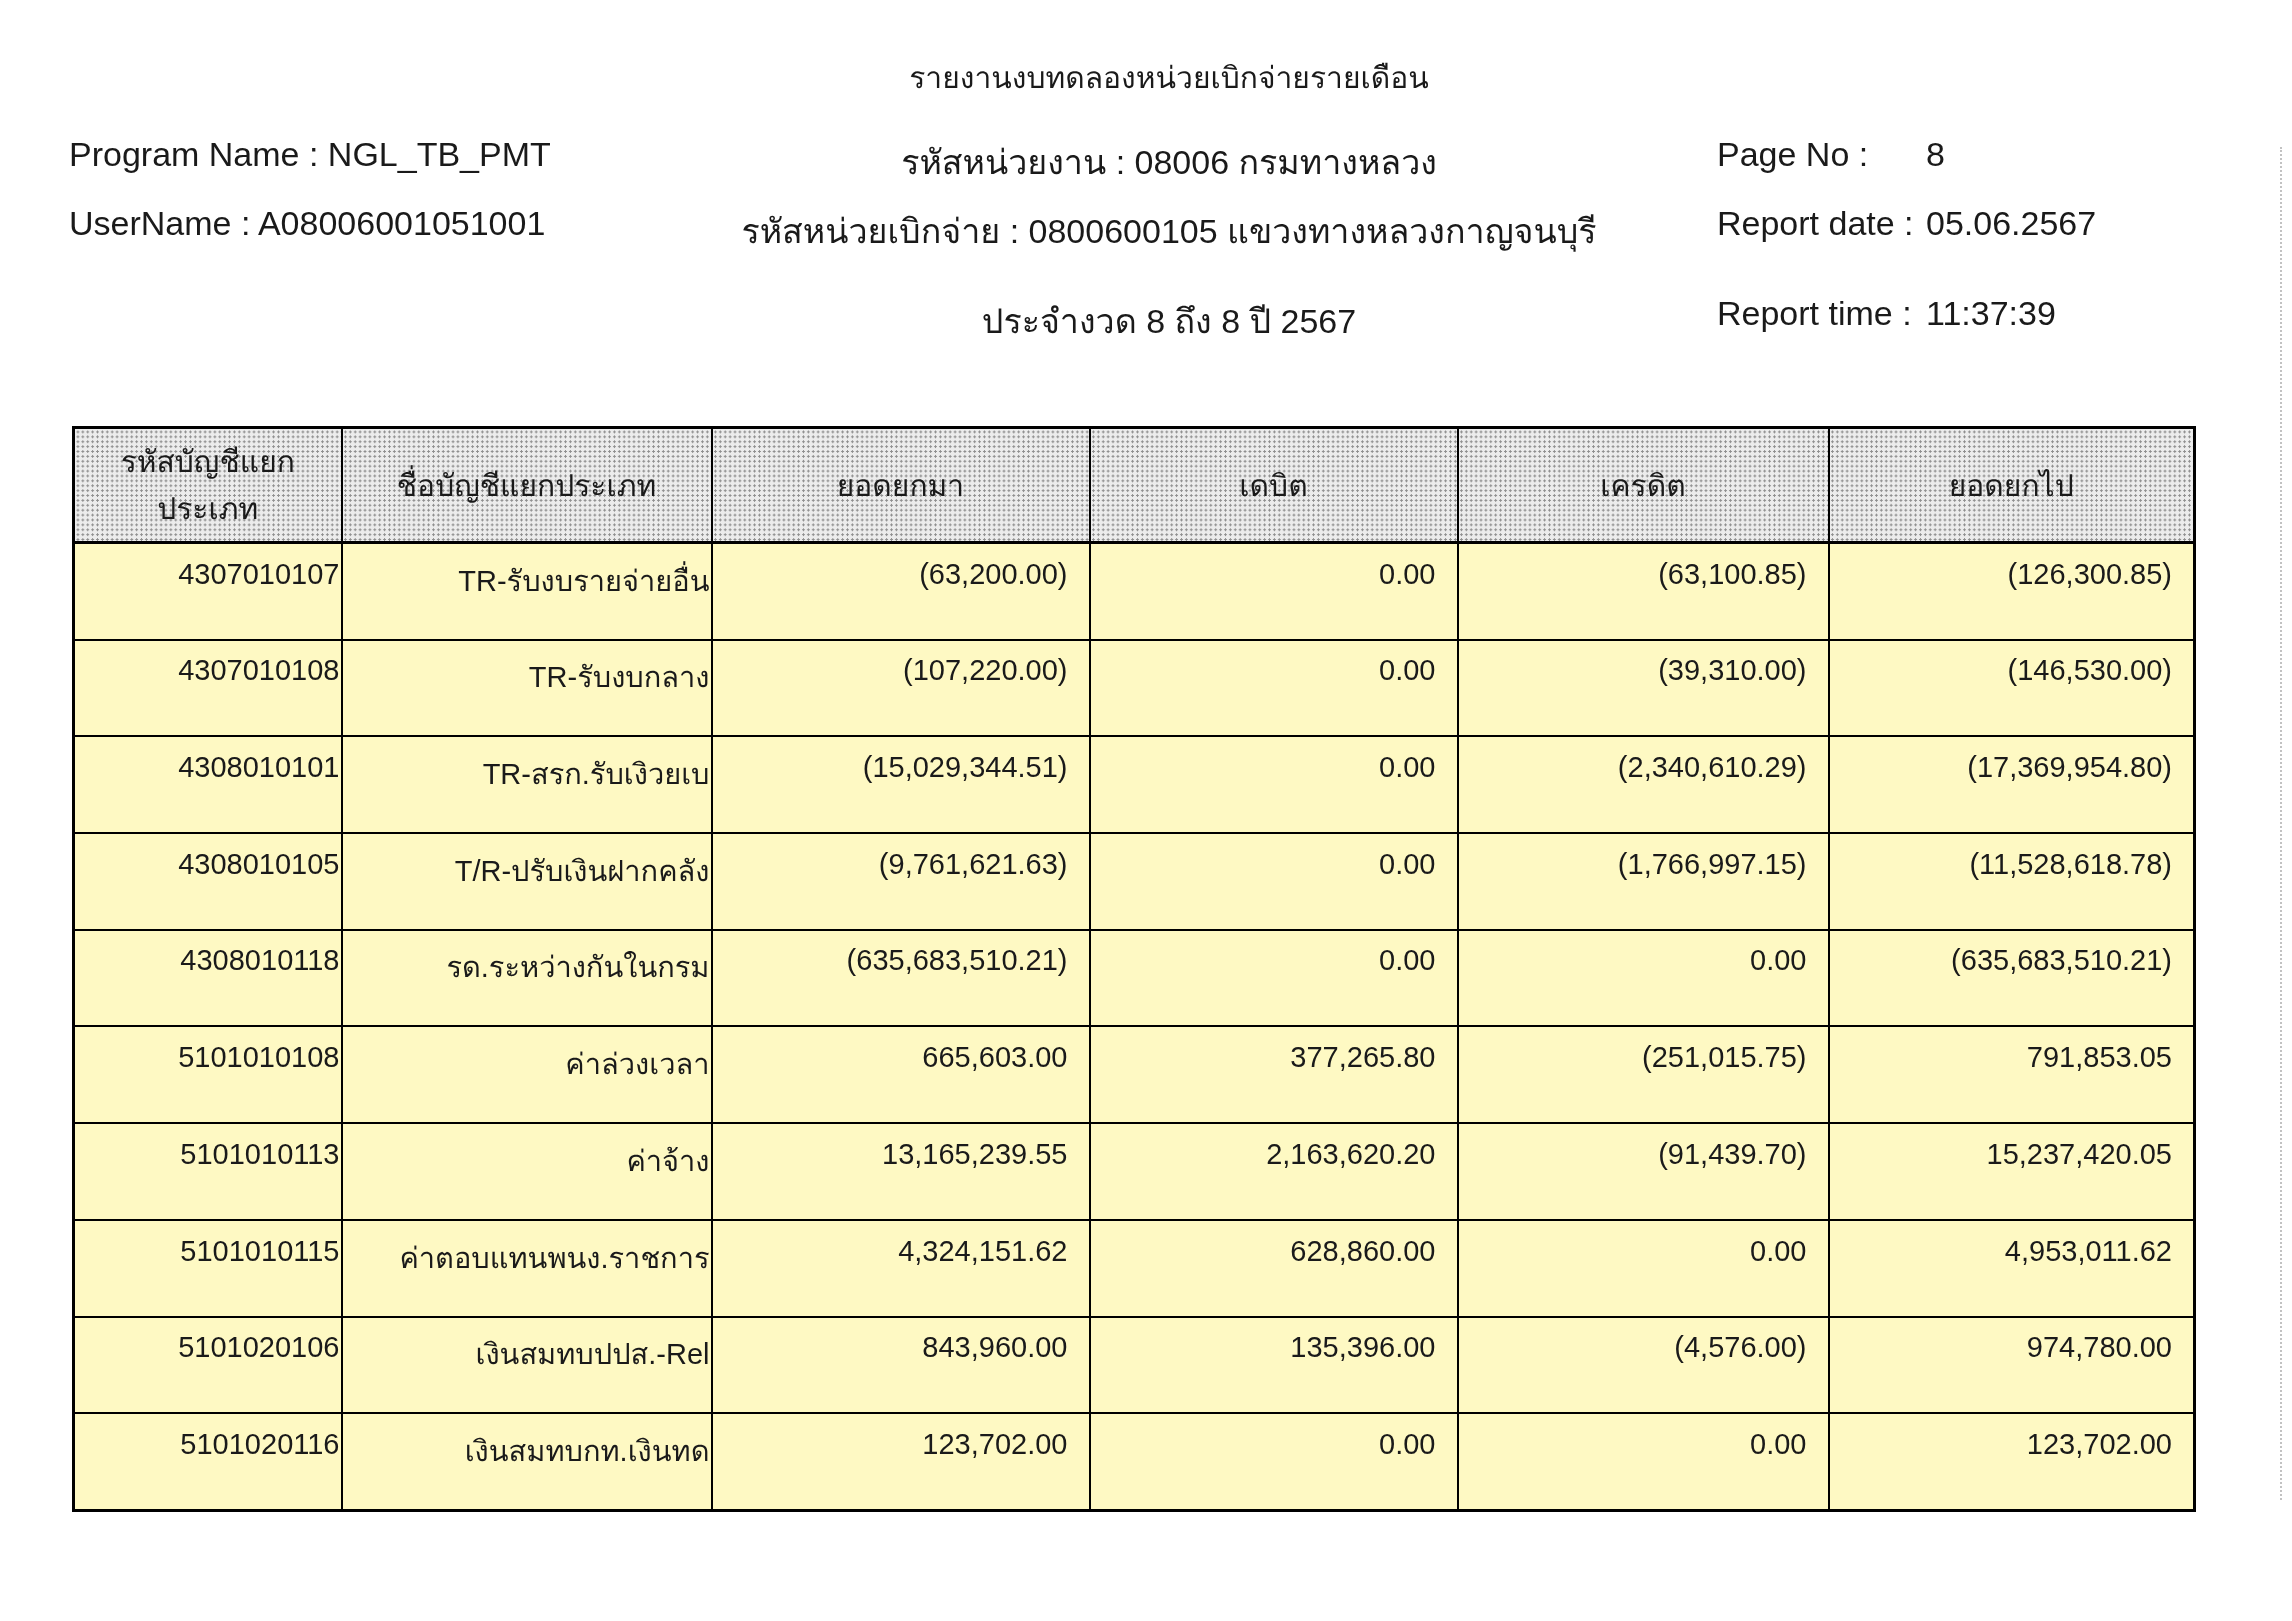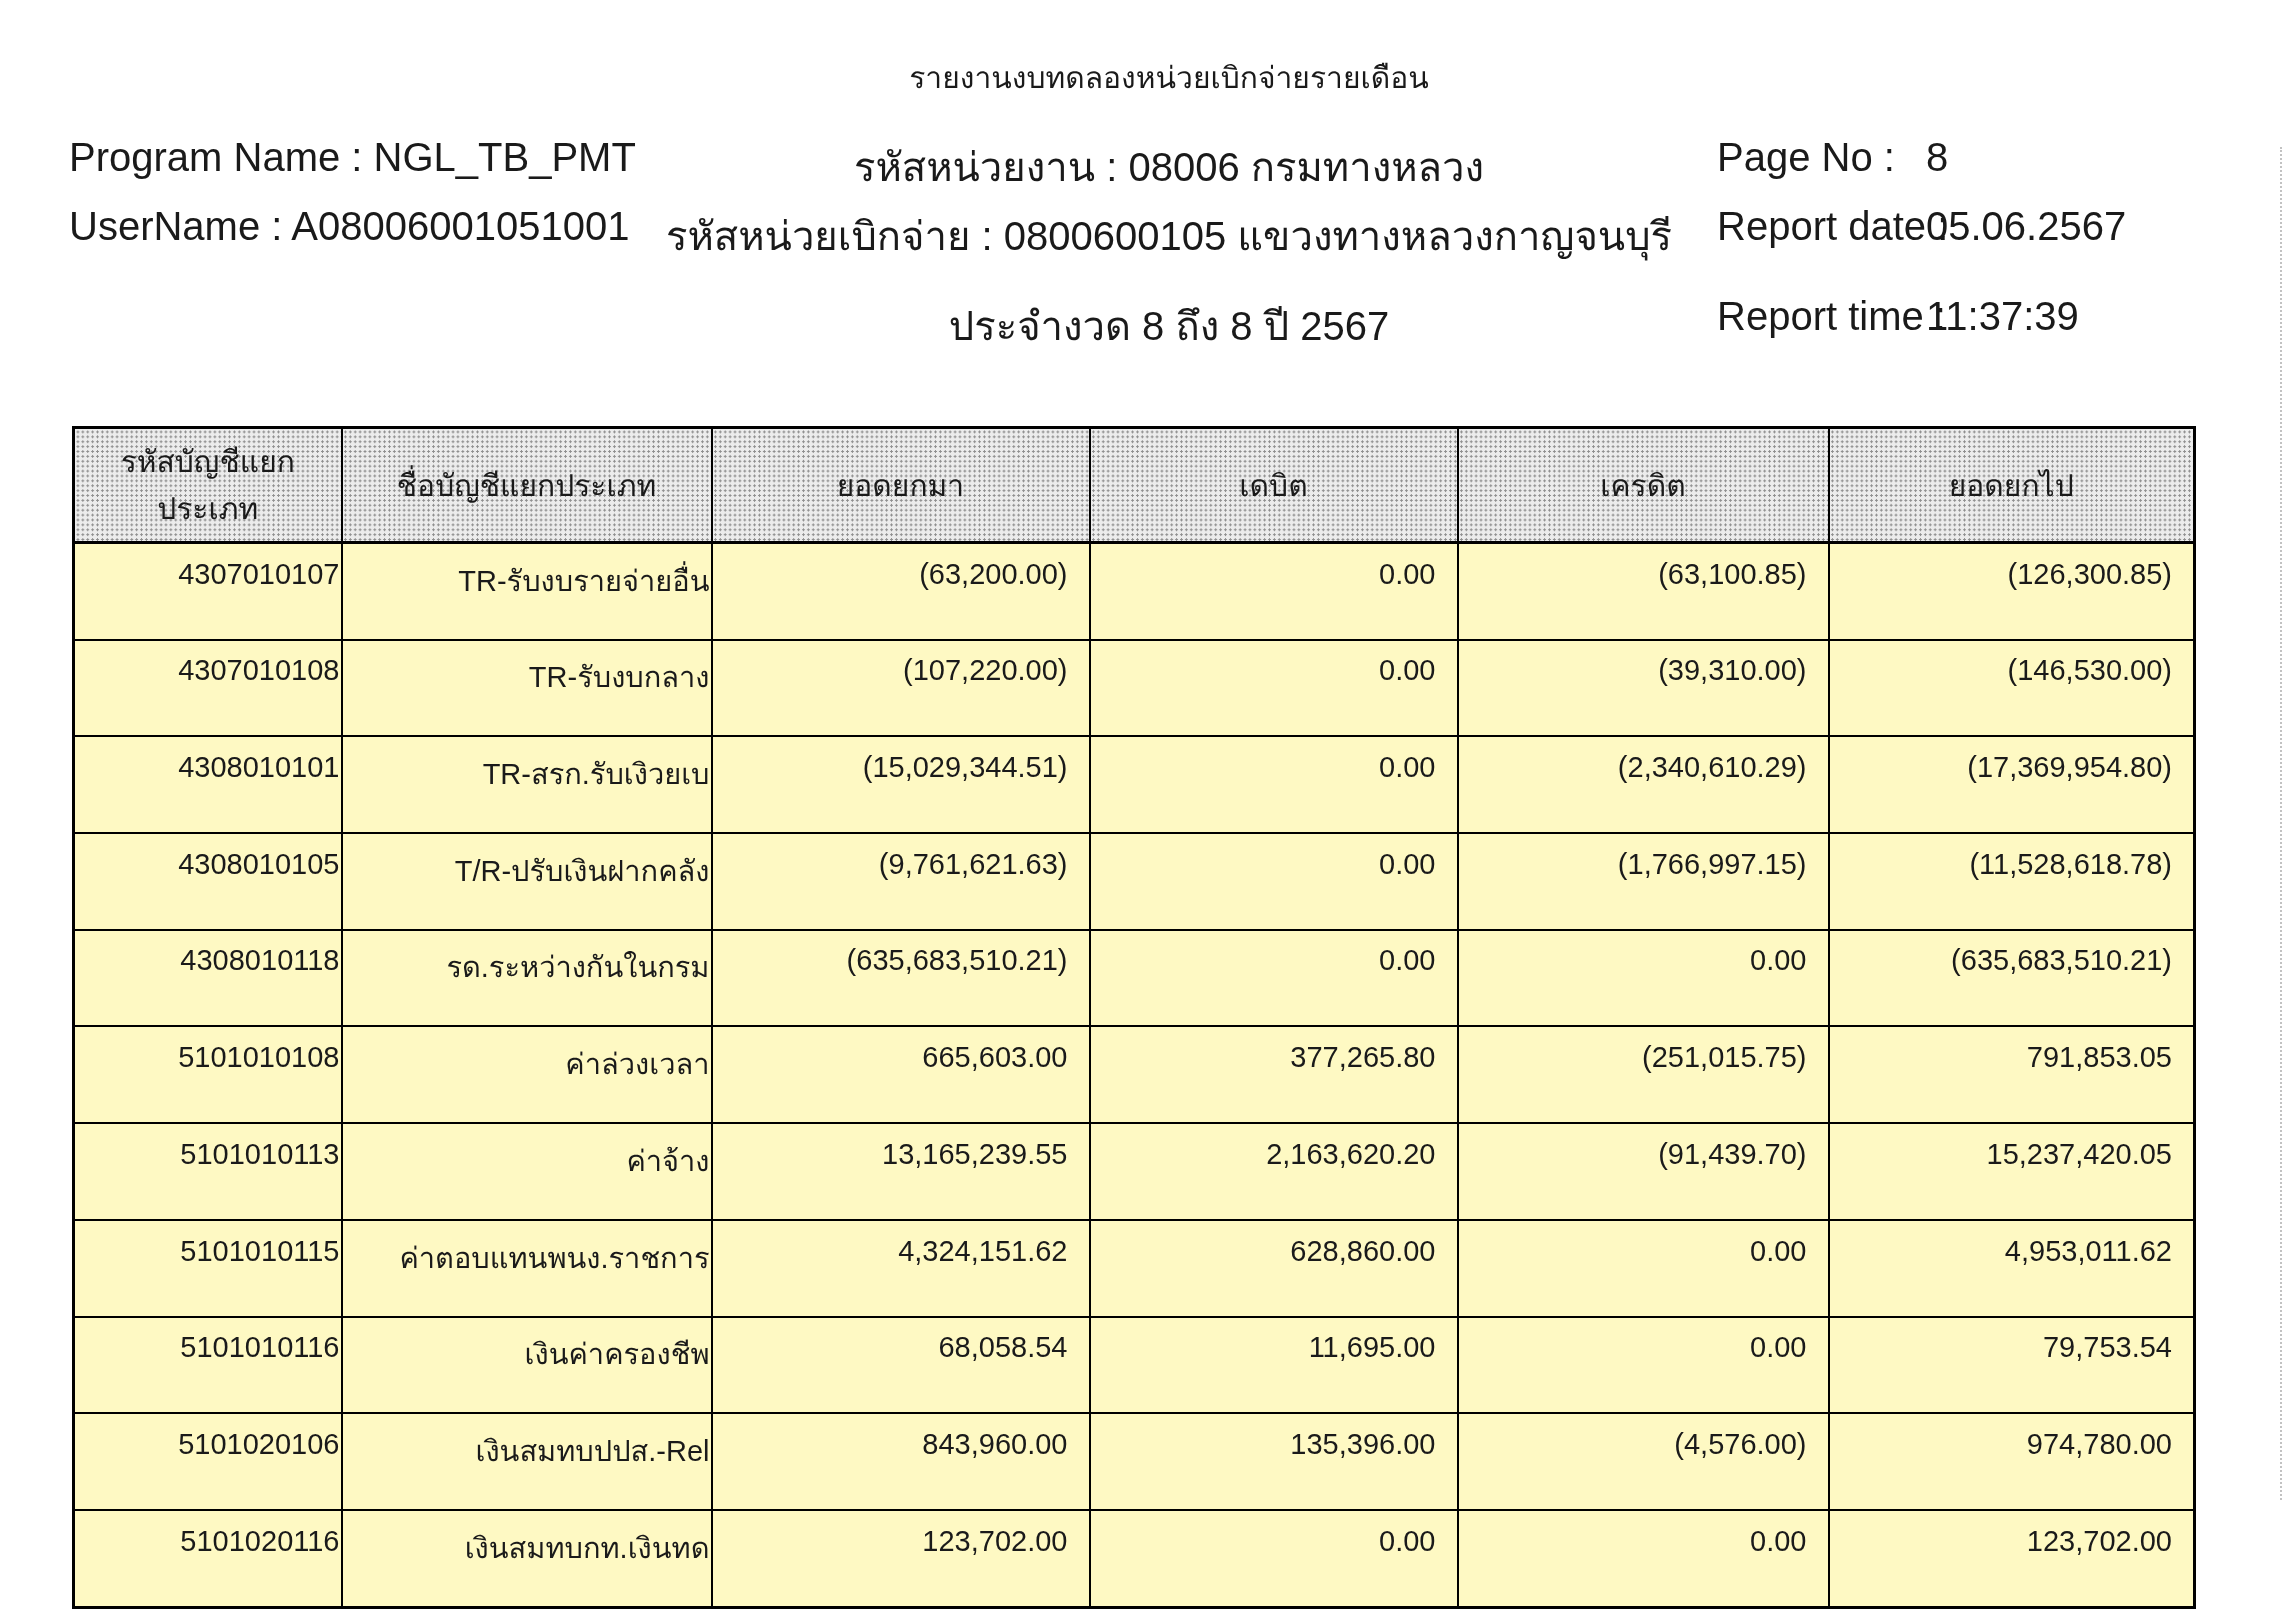--- a/index.html
+++ b/index.html
@@ -8,21 +8,21 @@
     background:#ffffff;color:#1a1a1a;
     font-family:"Liberation Sans",sans-serif;
     overflow:hidden;
   }
   .abs{position:absolute;}
   
   .rpt-title{
     top:54px;left:0;width:2293px;text-align:center;
     font-size:30px;transform:translateX(22.5px);white-space:nowrap;
   }
-  .meta-line{font-size:40px;white-space:nowrap;}
+  .meta-line{font-size:34px;white-space:nowrap;}
   .meta-left{left:69px;}
   .meta-center{left:0;width:2293px;text-align:center;transform:translateX(22.5px);}
   .meta-right-label{left:1717px;}
   .meta-right-value{left:1926px;}
   .row2{top:135px;}
   .row3{top:204px;}
   .row4{top:294px;}
   
   table.tb{
     position:absolute;left:72px;top:426px;width:2120px;
@@ -150,28 +150,20 @@
       </tr>
       <tr>
         <td class="col-code">5101010115</td>
         <td class="col-name">ค่าตอบแทนพนง.ราชการ</td>
         <td class="col-num">4,324,151.62</td>
         <td class="col-num">628,860.00</td>
         <td class="col-num">0.00</td>
         <td class="col-num">4,953,011.62</td>
       </tr>
       <tr>
-        <td class="col-code">5101010116</td>
-        <td class="col-name">เงินค่าครองชีพ</td>
-        <td class="col-num">68,058.54</td>
-        <td class="col-num">11,695.00</td>
-        <td class="col-num">0.00</td>
-        <td class="col-num">79,753.54</td>
-      </tr>
-      <tr>
         <td class="col-code">5101020106</td>
         <td class="col-name">เงินสมทบปปส.-Rel</td>
         <td class="col-num">843,960.00</td>
         <td class="col-num">135,396.00</td>
         <td class="col-num">(4,576.00)</td>
         <td class="col-num">974,780.00</td>
       </tr>
       <tr>
         <td class="col-code">5101020116</td>
         <td class="col-name">เงินสมทบกท.เงินทด</td>

